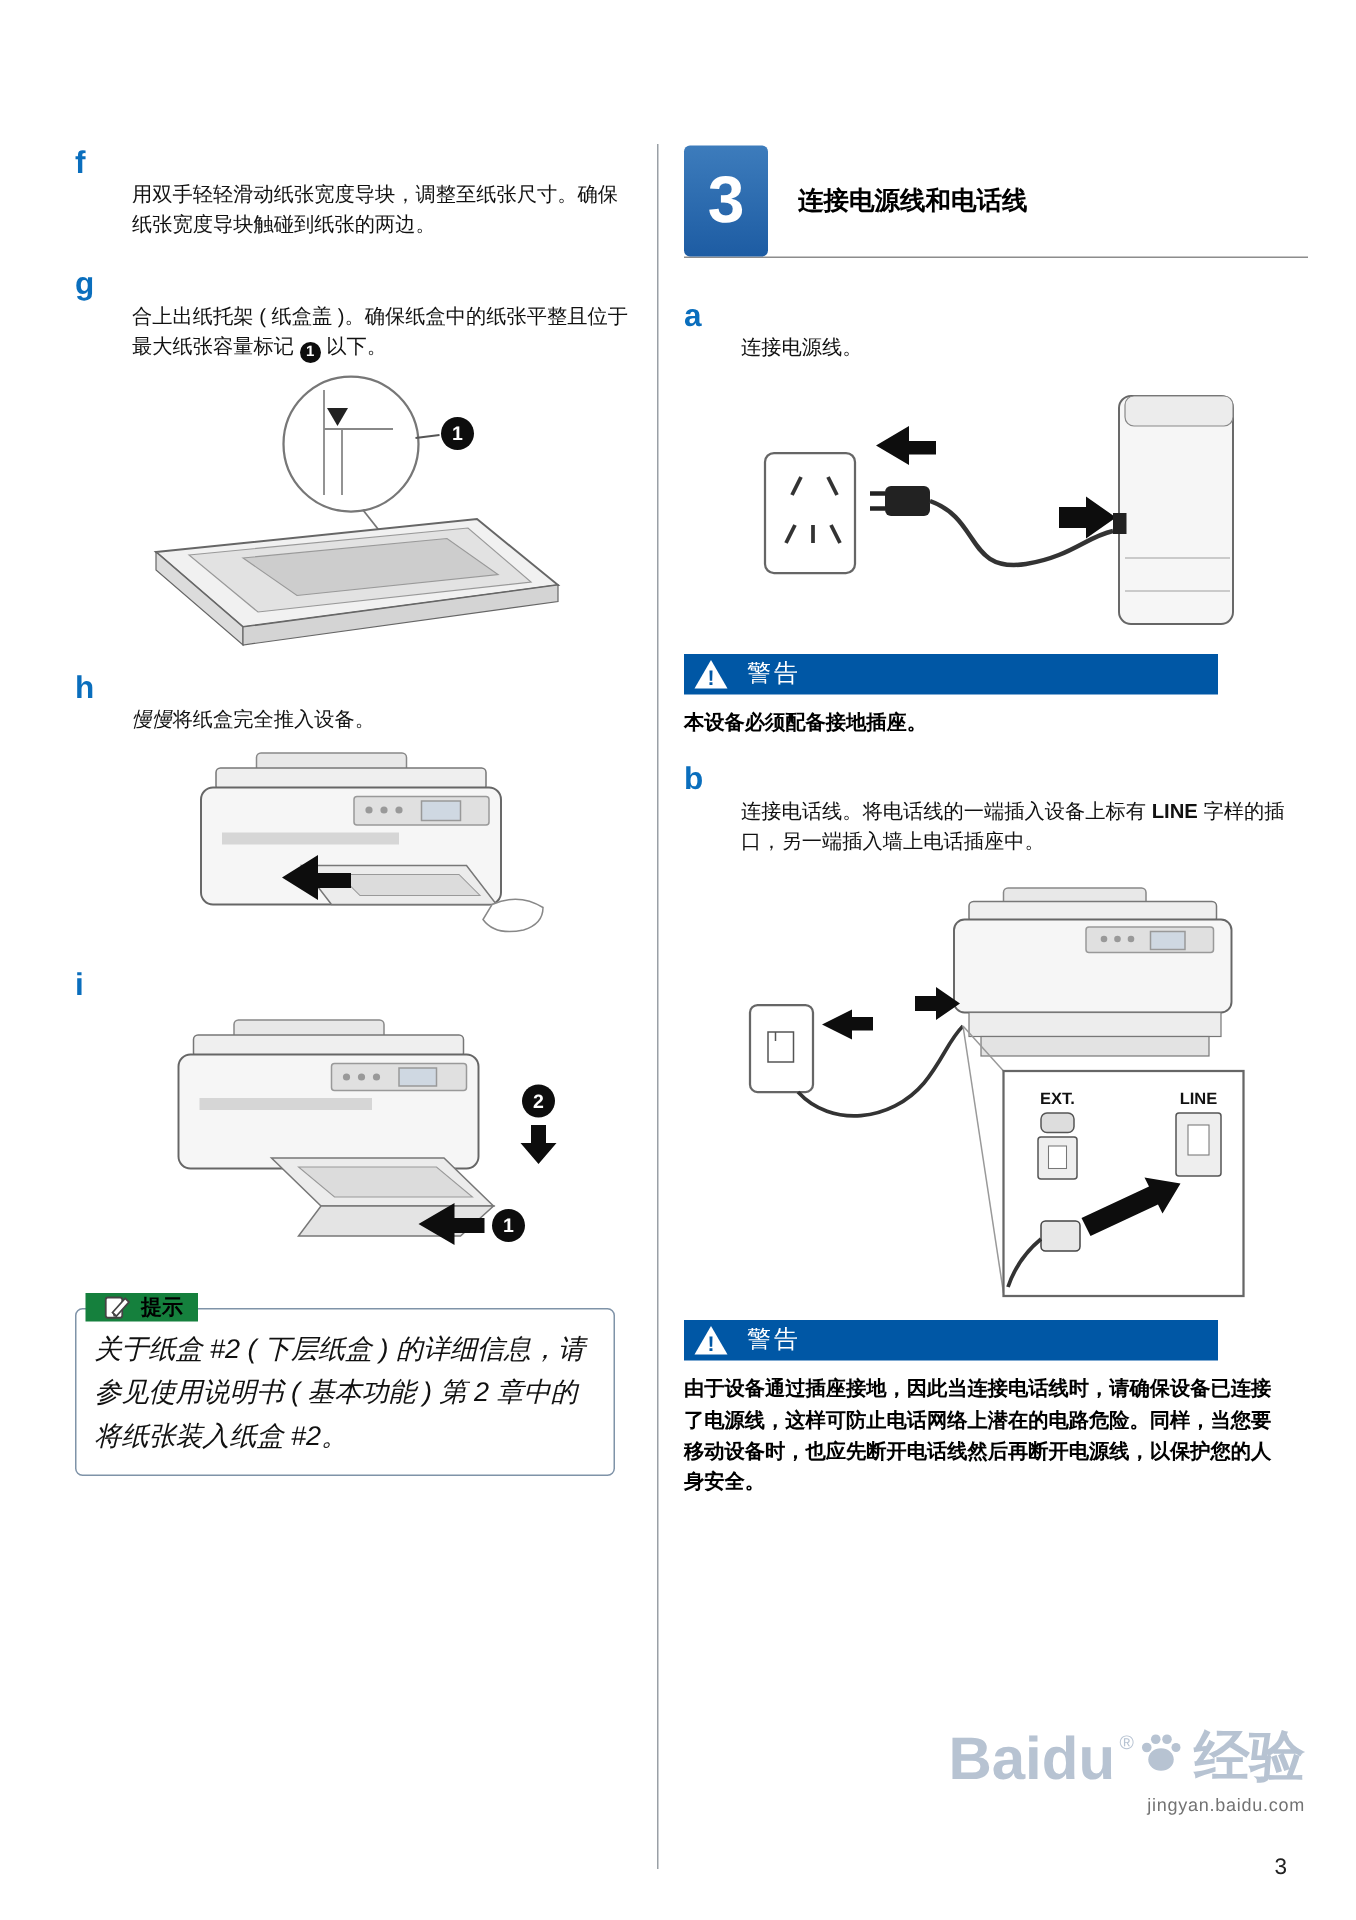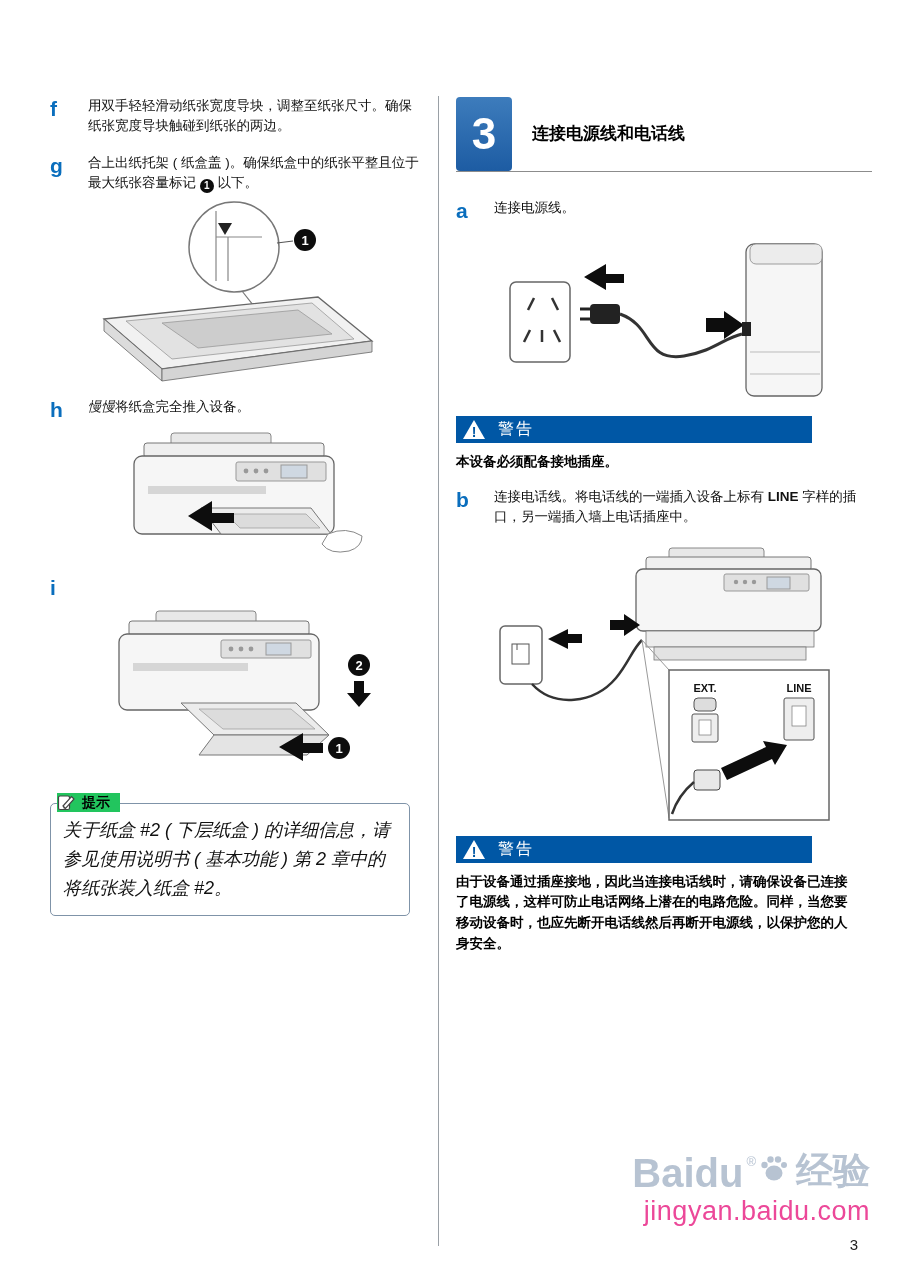--- a/index.html
+++ b/index.html
@@ -13,61 +13,61 @@
   .col-right{position:absolute;left:456px;top:96px;width:416px;}
 
   .step{display:flex;margin-bottom:8px;}
   .step-f{margin-bottom:16px;}
   .step-g{margin-bottom:2px;}
   .step-h{margin-bottom:2px;}
   .step-i{margin-bottom:2px;}
   .step-a{margin-bottom:4px;}
   .step-b{margin-bottom:4px;}
   .step-letter{flex:0 0 38px;font-size:21px;font-weight:bold;color:#0a6ebd;line-height:1.1;padding-top:1px;}
-  .step-body{flex:1;font-size:13.5px;line-height:1.5;color:#111;}
+  .step-body{flex:1;font-size:13.5px;line-height:1.5;color:#111;margin-top:24px;}
   .em{font-style:italic;}
   .bold{font-weight:bold;}
 
   .badge-inline{display:inline-block;width:14px;height:14px;border-radius:50%;background:#0d0d0d;
     color:#fff;font-size:10px;font-weight:bold;text-align:center;line-height:14px;vertical-align:-2px;}
 
   .figure{display:flex;justify-content:center;}
   .figure-tray{margin:4px 0 10px;}
   .figure-insert{margin:4px 0 10px;}
   .figure-support{margin:6px 0 14px;}
   .figure-power{margin:8px 0 6px;}
   .figure-phone{margin:6px 0 6px;}
 
   svg text{font-family:"Liberation Sans","DejaVu Sans",sans-serif;}
   .svg-badge{font-size:13px;font-weight:bold;fill:#ffffff;text-anchor:middle;}
   .svg-port-label{font-size:11px;font-weight:bold;fill:#111;text-anchor:middle;}
   .svg-warn-mark{font-size:14px;font-weight:bold;fill:#0057a5;text-anchor:middle;}
 
   .note{position:relative;border:1px solid #7f93a8;border-radius:5px;padding:12px 12px 12px;margin-top:30px;width:360px;}
   .note-legend{position:absolute;top:-11px;left:6px;display:flex;align-items:center;gap:6px;
-    background:#22c55e;padding:0 10px 0 0;}
+    background:#15803d;padding:0 10px 0 12px;}
   .note-title{font-size:14px;font-weight:bold;color:#000;}
   .note-text{font-size:18px;line-height:1.6;font-style:italic;color:#111;}
 
   .section-header{display:flex;align-items:center;height:76px;border-bottom:1px solid #8c8c8c;margin-bottom:26px;}
   .section-number{width:56px;height:74px;background:linear-gradient(180deg,#3d7cbc 0%,#1d5ca3 100%);
     border-radius:4px;color:#fff;font-size:44px;font-weight:bold;display:flex;align-items:center;justify-content:center;}
   .section-title{font-size:17px;font-weight:bold;margin-left:20px;color:#000;}
 
   .warn-bar{width:356px;height:27px;background:#0057a5;display:flex;align-items:center;gap:12px;
     padding-left:6px;margin-bottom:9px;}
   .warn-title{color:#fff;font-size:16px;font-weight:normal;letter-spacing:2px;}
   .warn-text{font-size:13.5px;font-weight:bold;line-height:1.55;width:396px;margin-bottom:14px;color:#000;}
 
   .watermark{position:absolute;right:34px;top:1152px;text-align:right;color:#b7c3d2;}
   .wm-brand{display:flex;align-items:flex-start;justify-content:flex-end;gap:3px;line-height:1.05;}
   .wm-en{font-size:40px;font-weight:bold;}
   .wm-reg{font-size:13px;margin-top:3px;}
   .wm-cn{font-size:37px;font-weight:bold;margin-left:4px;}
-  .wm-url{font-size:27px;margin-top:2px;letter-spacing:0.5px;color:#ec4899;}
+  .wm-url{font-size:12px;margin-top:2px;letter-spacing:0.5px;color:#737373;}
   .paw{margin-top:2px;}
 
   .page-number{position:absolute;right:46px;top:1236px;font-size:15px;color:#222;}
 </style>
 </head>
 <body>
 
 <div class="page">
 
   <div class="v-divider"></div>

